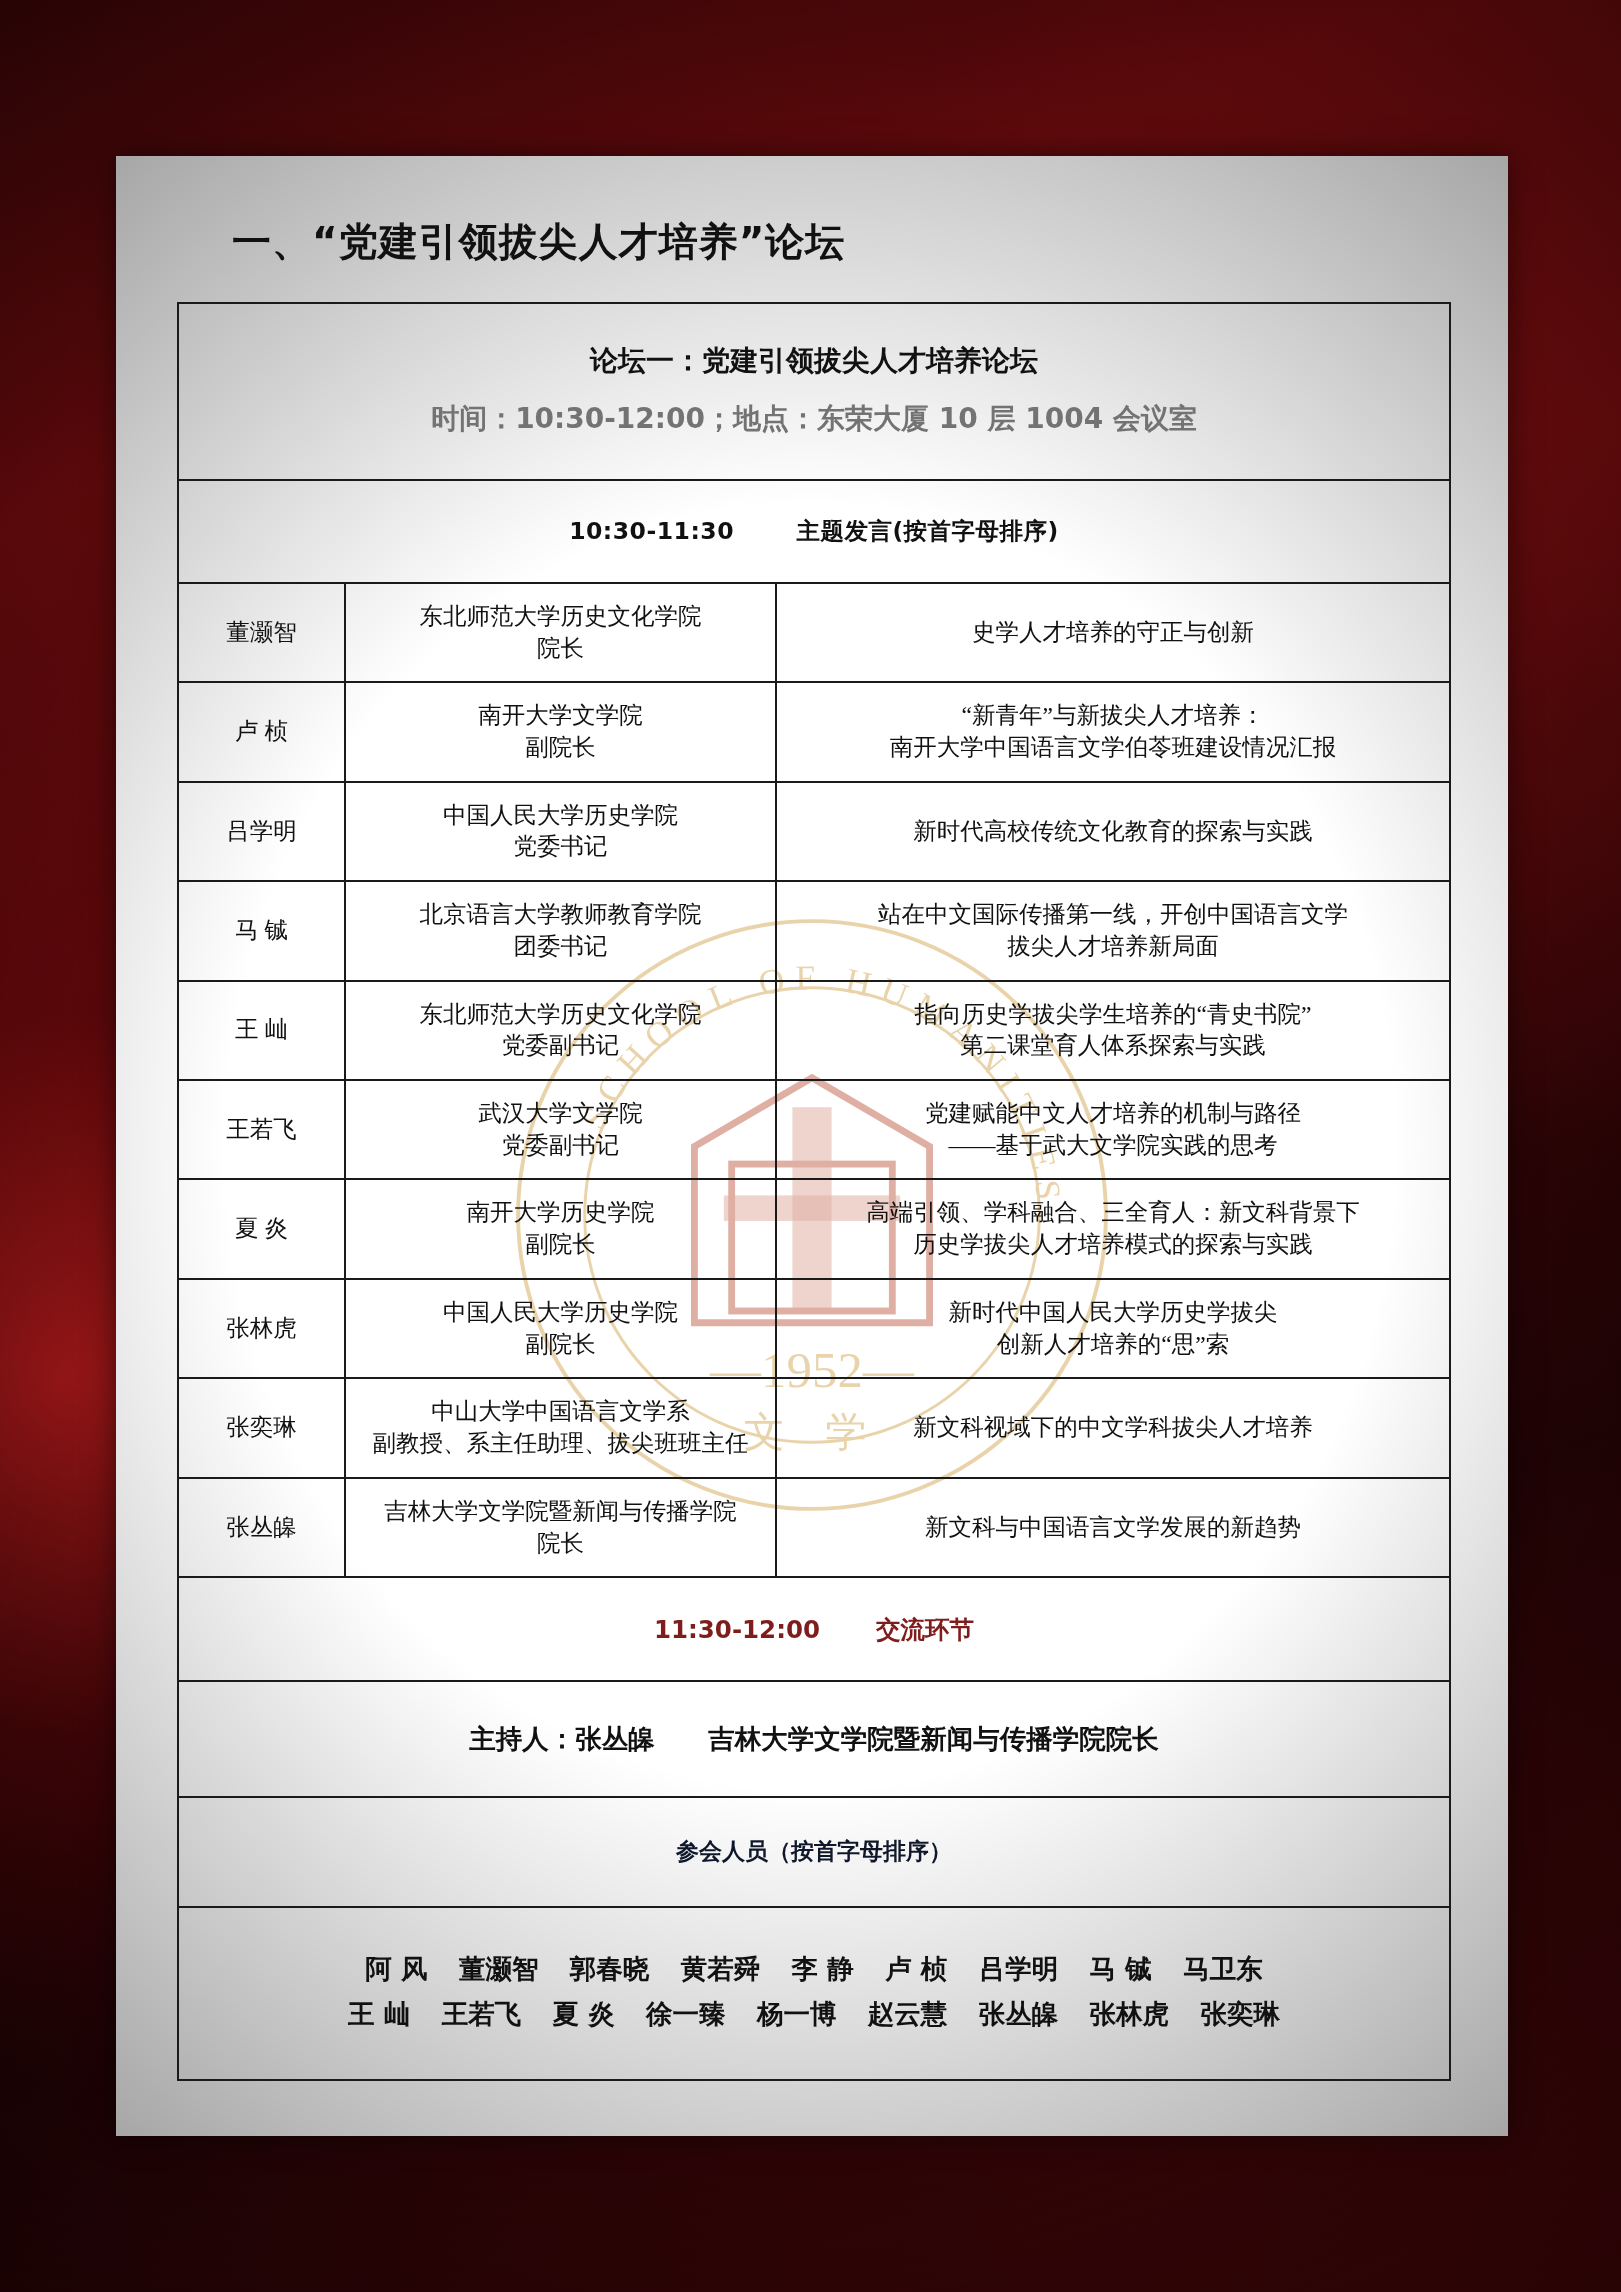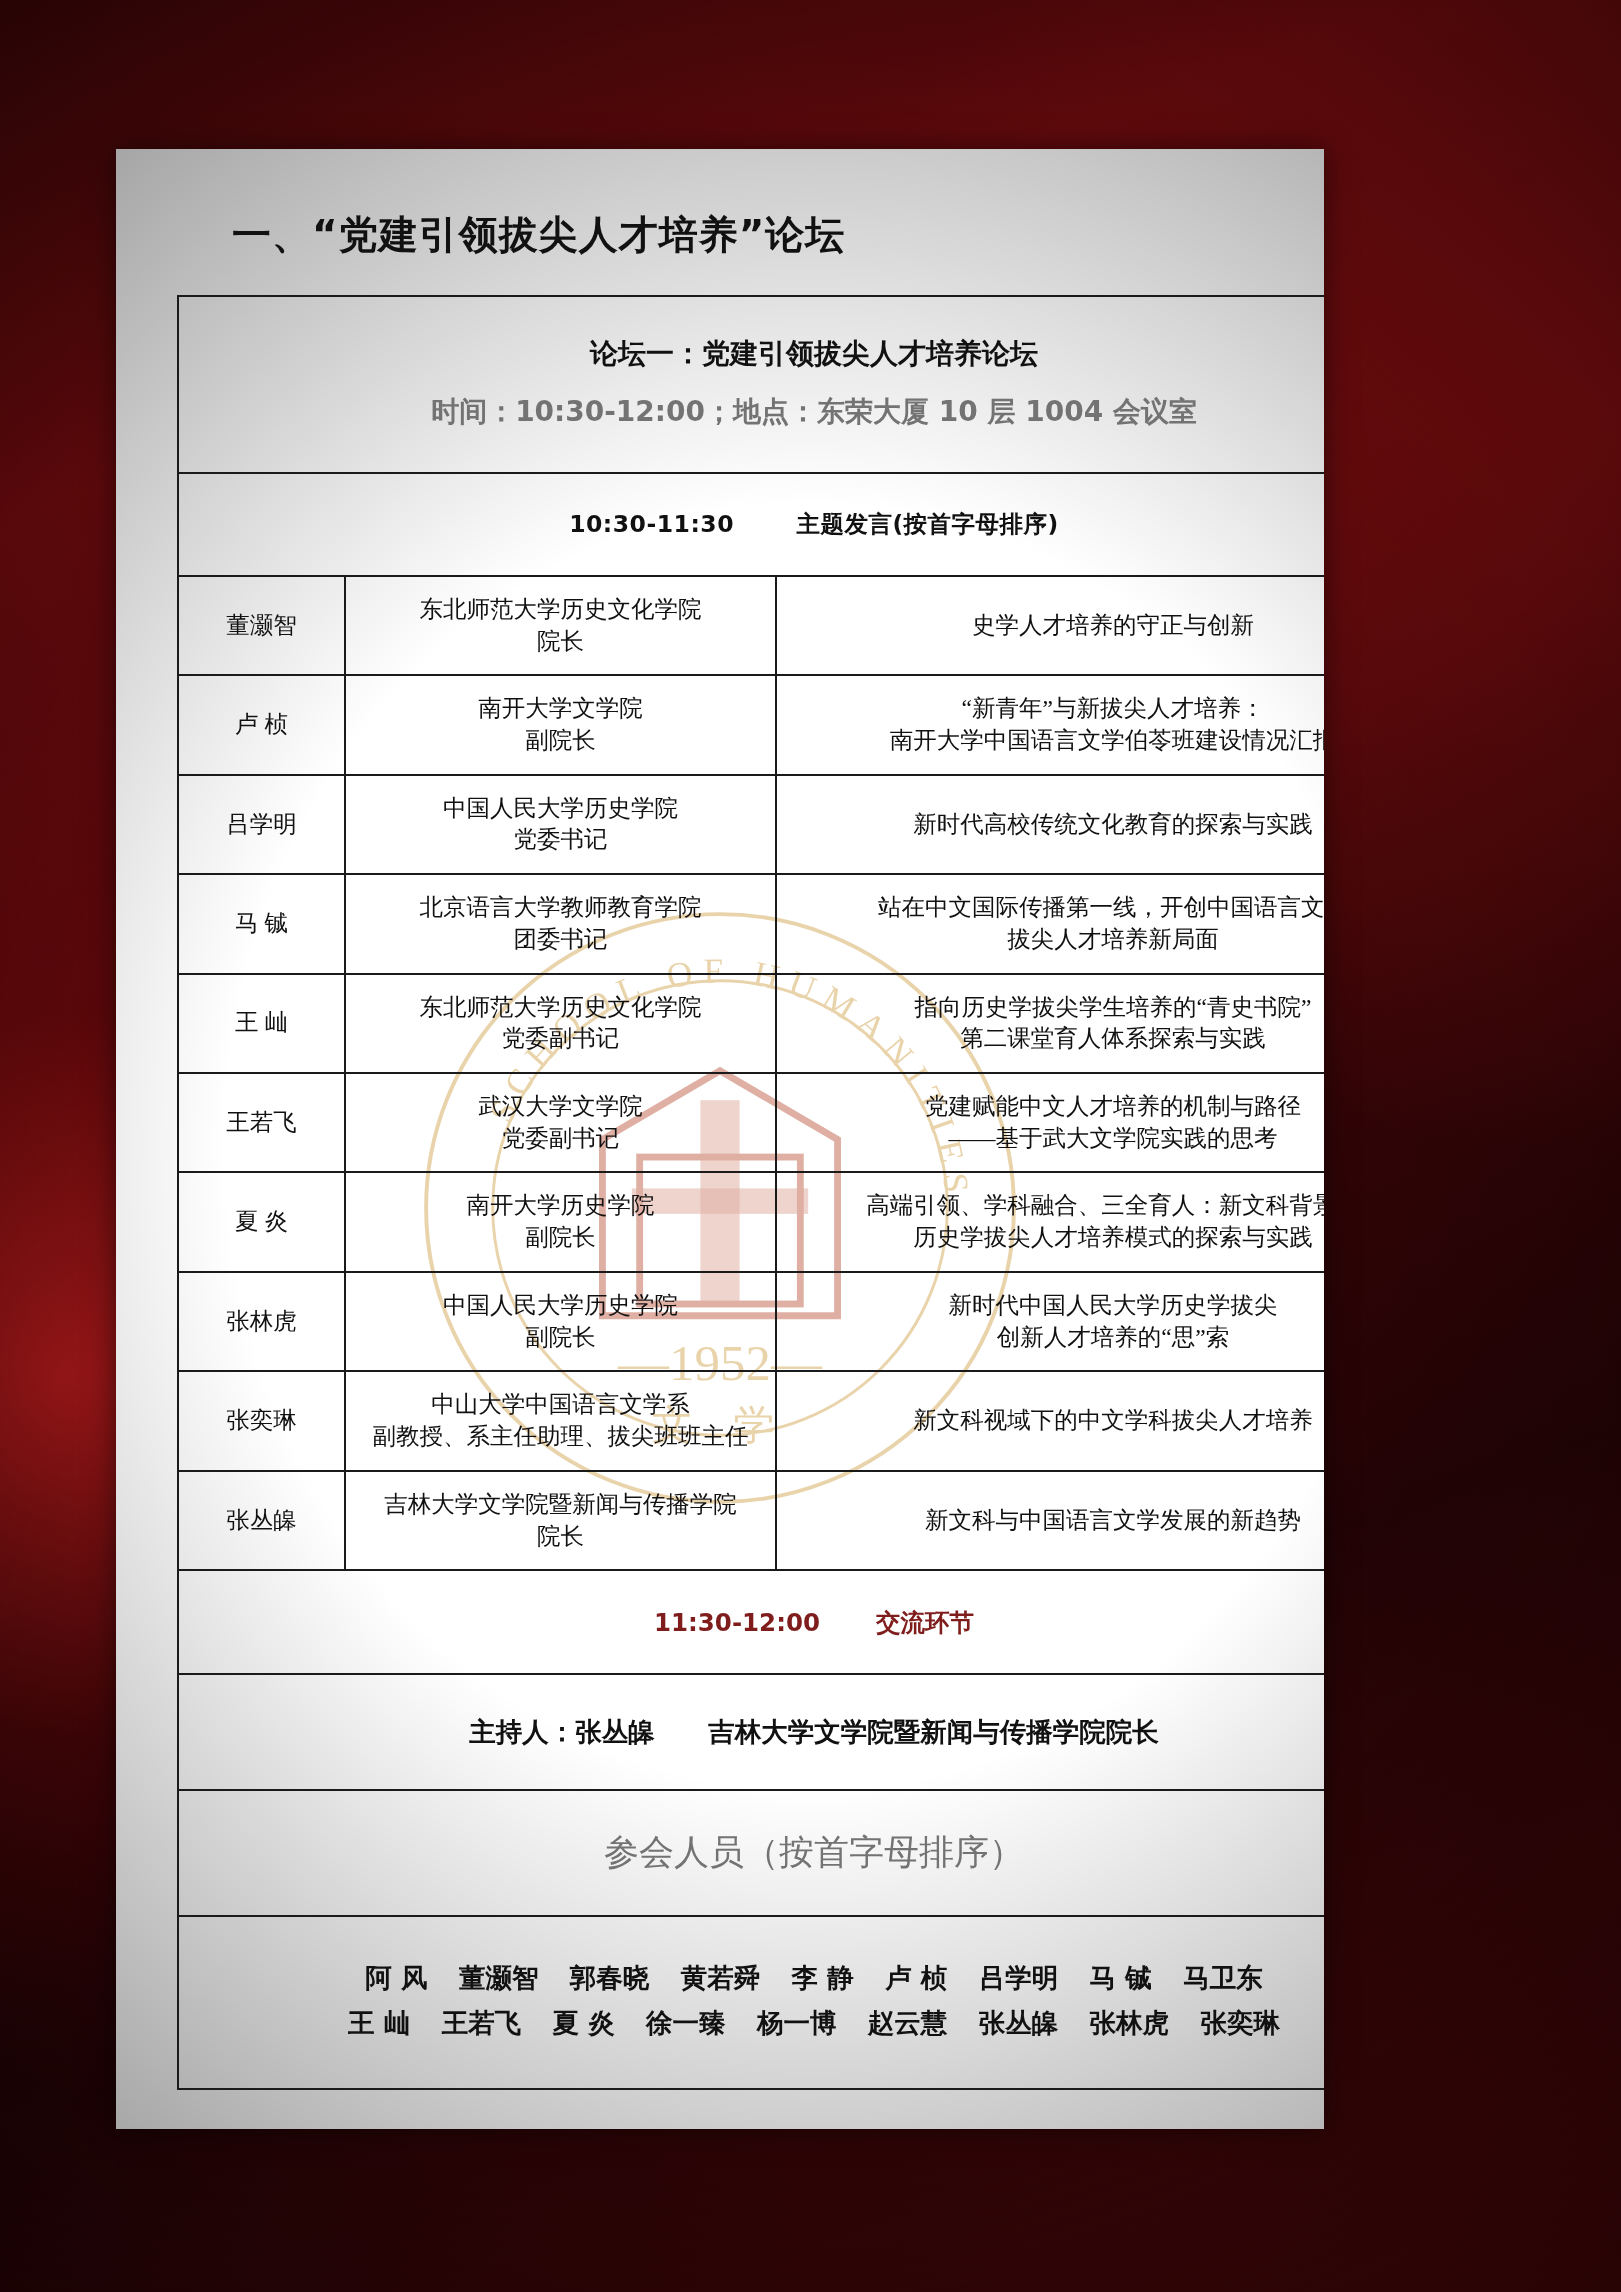--- a/index.html
+++ b/index.html
@@ -25,22 +25,22 @@
   .page::after {
     content: "";
     position: absolute;
     inset: 0;
     background: radial-gradient(ellipse 90% 70% at 50% 50%, rgba(0,0,0,0) 40%, rgba(0,0,0,0.55) 100%);
     pointer-events: none;
   }
   .sheet {
     position: absolute;
     left: 116px;
-    top: 149px;
-    width: 1208px;
+    top: 156px;
+    width: 1392px;
     height: 1980px;
     background: #ffffff;
     box-shadow: 0 0 25.5px rgba(0,0,0,0.5);
     overflow: hidden;
   }
   
   .watermark {
     position: absolute;
     left: 50%;
     top: 1059px;
@@ -144,24 +144,24 @@
     font-size: 26.5px;
     padding: 21.6px 0;
     color: #111;
   }
   .host-row .gap {
     display: inline-block;
     width: 21.6px;
   }
   .attendee-head {
     font-family: "DejaVu Sans", sans-serif;
-    font-weight: normal;
-    font-size: 35px;
+    font-weight: bold;
+    font-size: 23px;
     padding: 21.6px 0;
-    color: #737373;
+    color: #0f172a;
   }
   .attendee-body {
     font-family: "DejaVu Sans", sans-serif;
     font-weight: bold;
     font-size: 26.5px;
     color: #111;
     padding: 21.6px 0 25.5px 0;
     line-height: 1.7;
     text-align: center;
   }

